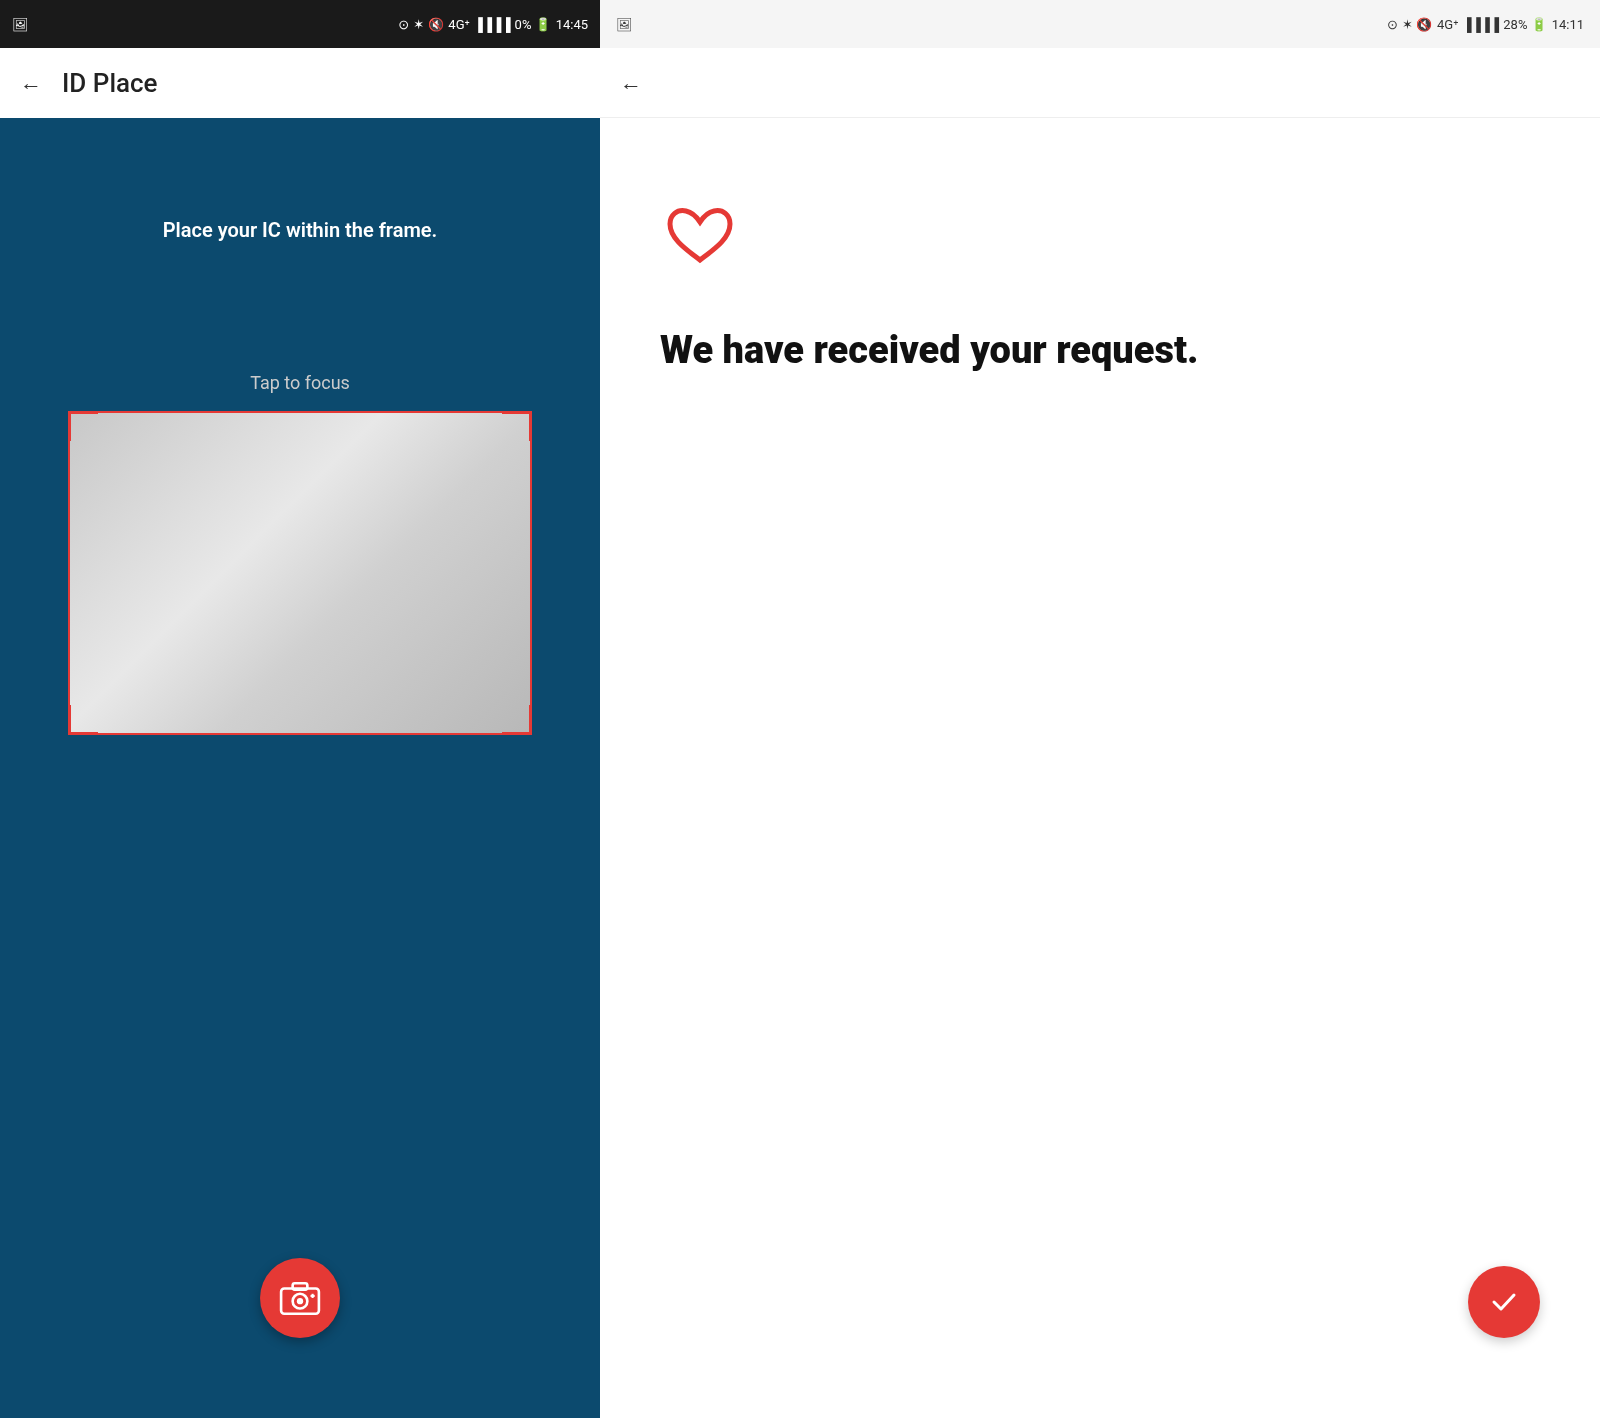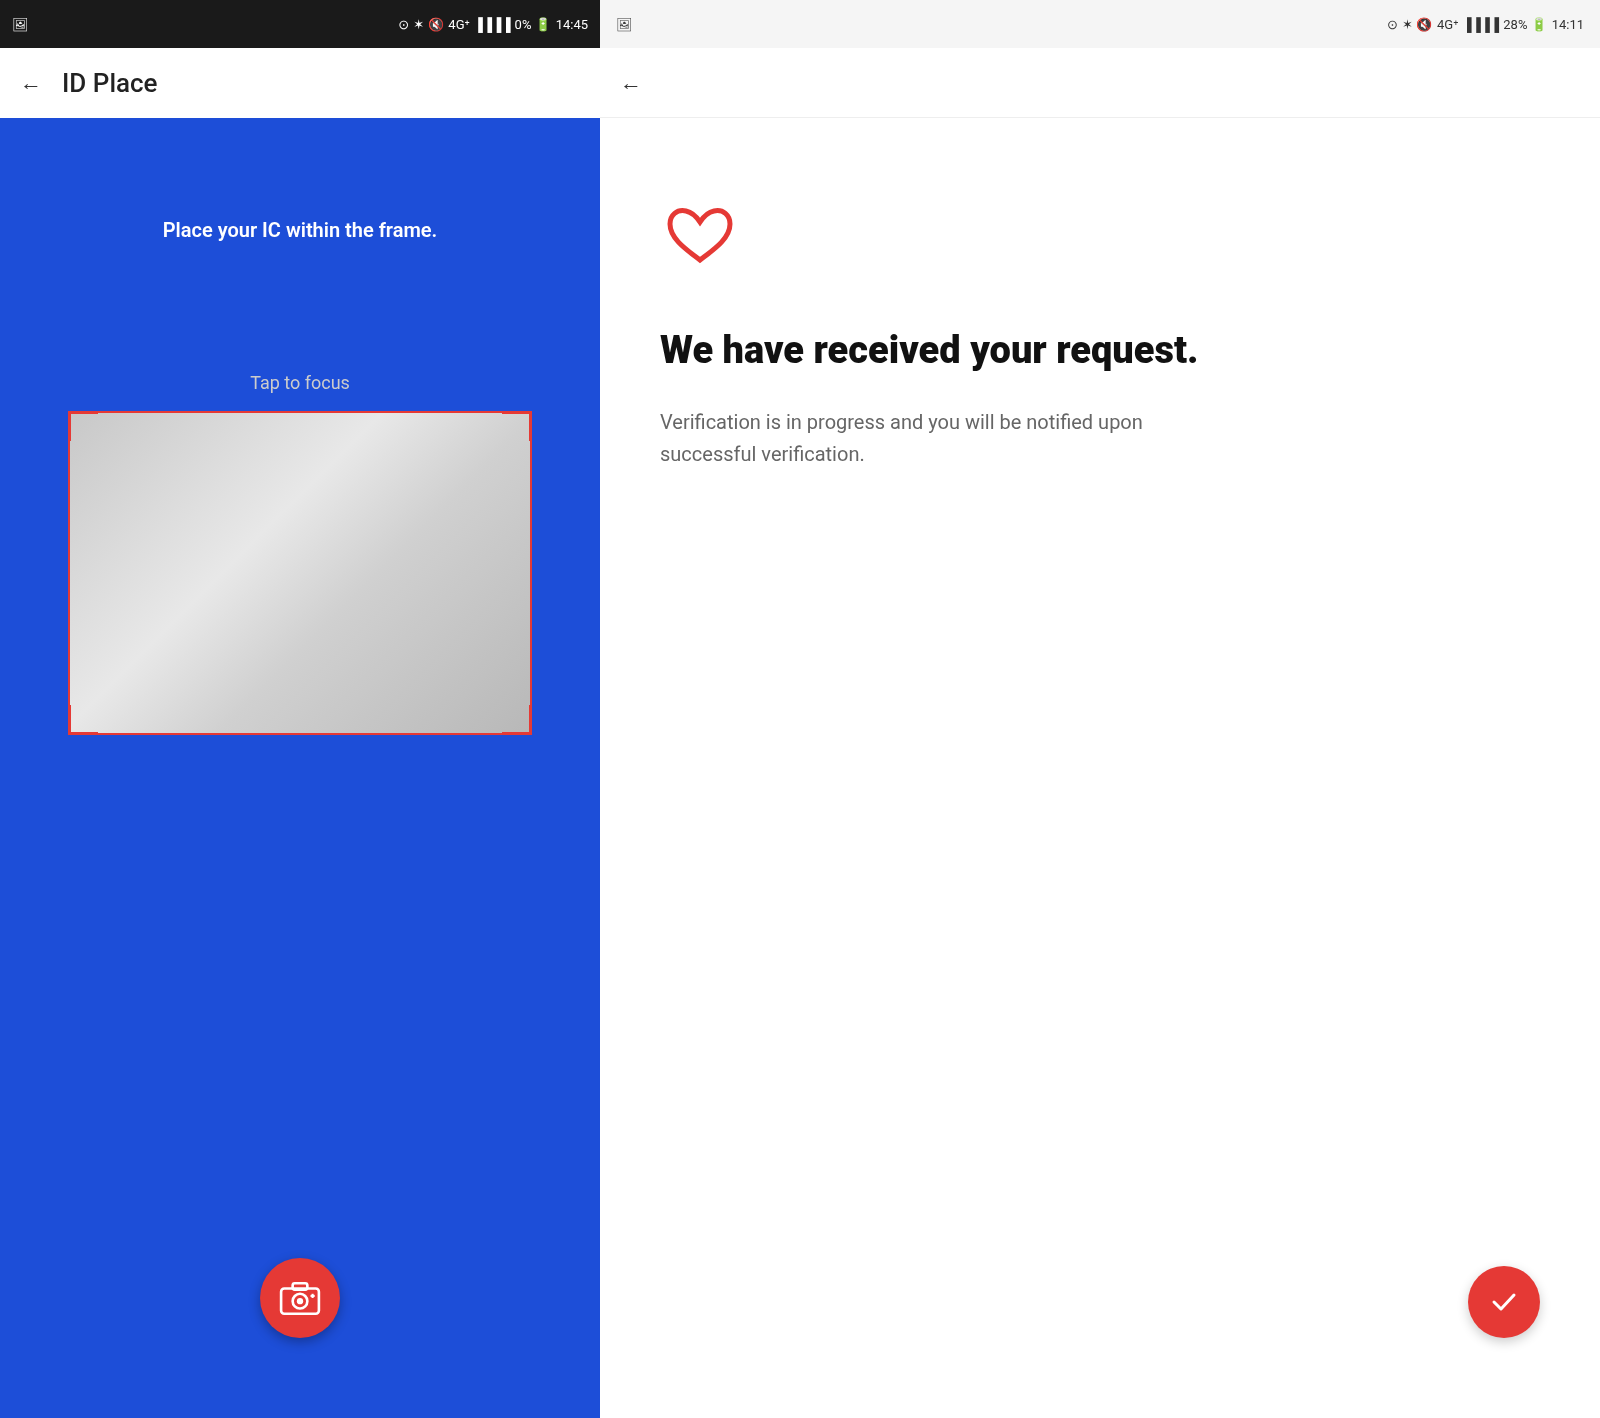--- a/index.html
+++ b/index.html
@@ -64,21 +64,21 @@
     }
 
     .page-title {
       font-size: 26px;
       font-weight: 500;
       color: #222;
     }
 
     .camera-area {
       flex: 1;
-      background: #1d4ed8;
+      background: #0c4a6e;
       display: flex;
       flex-direction: column;
       align-items: center;
       position: relative;
     }
 
     .instruction-text {
       color: white;
       font-size: 20px;
       font-weight: 600;
@@ -199,21 +199,21 @@
     .heart-logo {
       width: 80px;
       height: 80px;
       margin-bottom: 50px;
     }
 
     .success-heading {
       font-size: 38px;
       font-weight: 900;
       color: #111;
-      margin-bottom: 32px;
+      margin-bottom: 18px;
       line-height: 1.2;
     }
 
     .success-subtext {
       font-size: 20px;
       color: #666;
       line-height: 1.6;
       max-width: 500px;
     }
 
@@ -310,21 +310,20 @@
   </div>
 
   <div class="content-area">
 
     <svg class="heart-logo" viewBox="0 0 80 80" fill="none" xmlns="http://www.w3.org/2000/svg">
     <path d="M40 62 C30 54 10 42 10 26 C10 17 17 11 26 13 C31 14 36 18 40 24 C44 18 49 14 54 13 C63 11 70 17 70 26 C70 42 50 54 40 62Z" stroke="#e53935" stroke-width="5" fill="none"></path>
   </svg>
 
     <div class="success-heading">We have received your request.</div>
 
-    <div class="success-subtext">Verification is in progress and you will be notified upon successful verification.</div>
 
   </div>
 
   <div class="done-button">
     <svg width="32" height="32" viewBox="0 0 32 32" fill="none" xmlns="http://www.w3.org/2000/svg">
       <path d="M6 16 L13 23 L26 9" stroke="white" stroke-width="3" stroke-linecap="round" stroke-linejoin="round"></path>
     </svg>
   </div>
 
 </div>

